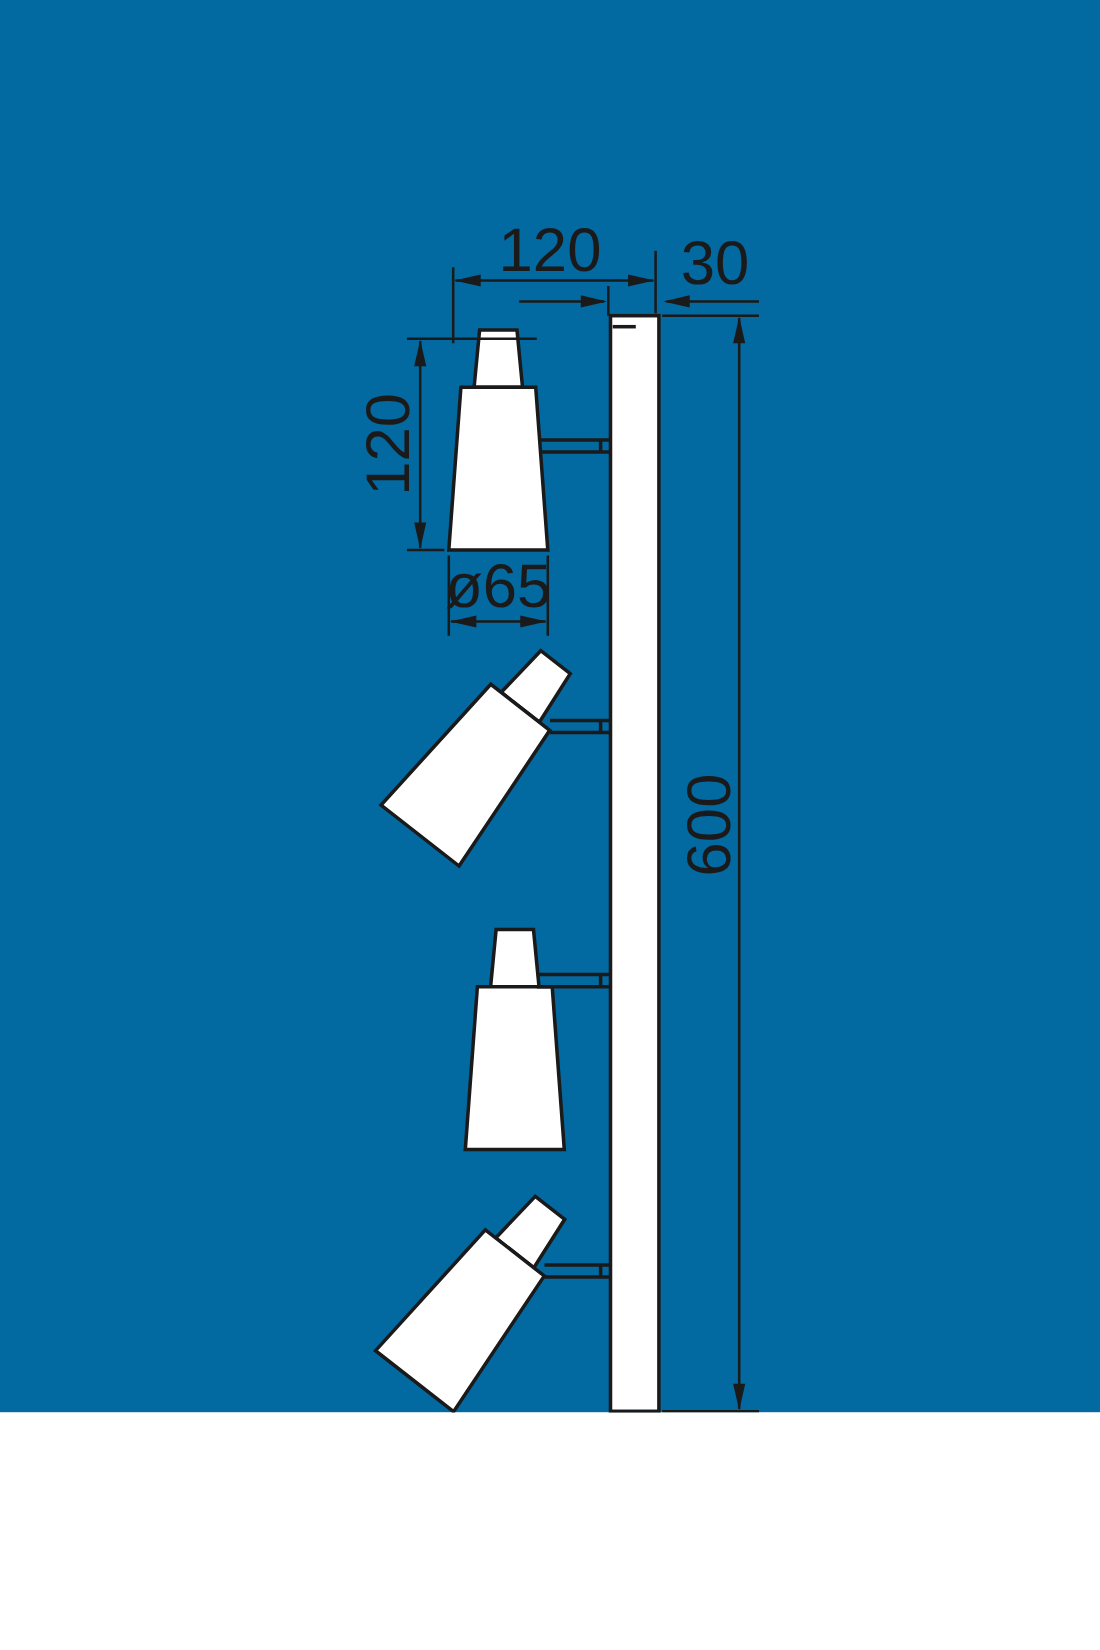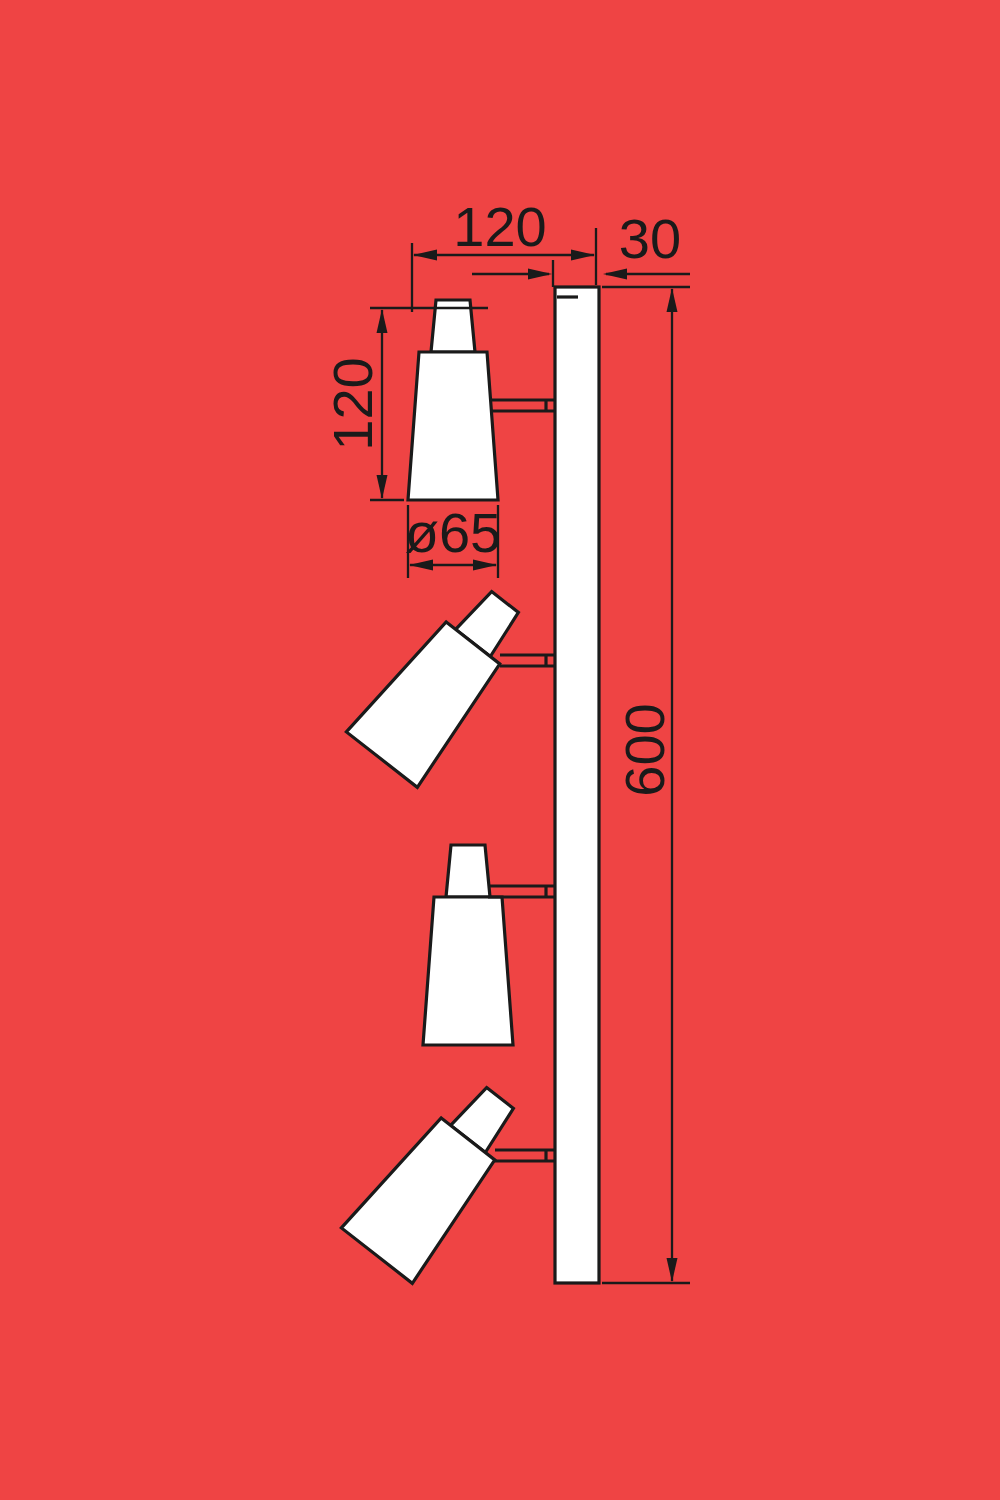--- a/index.html
+++ b/index.html
@@ -3,22 +3,22 @@
 <meta charset="utf-8">
 <style>
   html, body {
     margin: 0;
     padding: 0;
     background: #ffffff;
   }
   .canvas {
     position: relative;
     width: 1000px;
-    height: 1500px;
-    background: #ef4444;
+    height: 1284px;
+    background: #0369a1;
     font-family: "Liberation Sans", "DejaVu Sans", sans-serif;
   }
   svg { display: block; }
   .obj {
     fill: none;
     stroke: #1a1a1a;
     stroke-width: 3.2;
     stroke-linejoin: miter;
   }
   .obj-fill {

